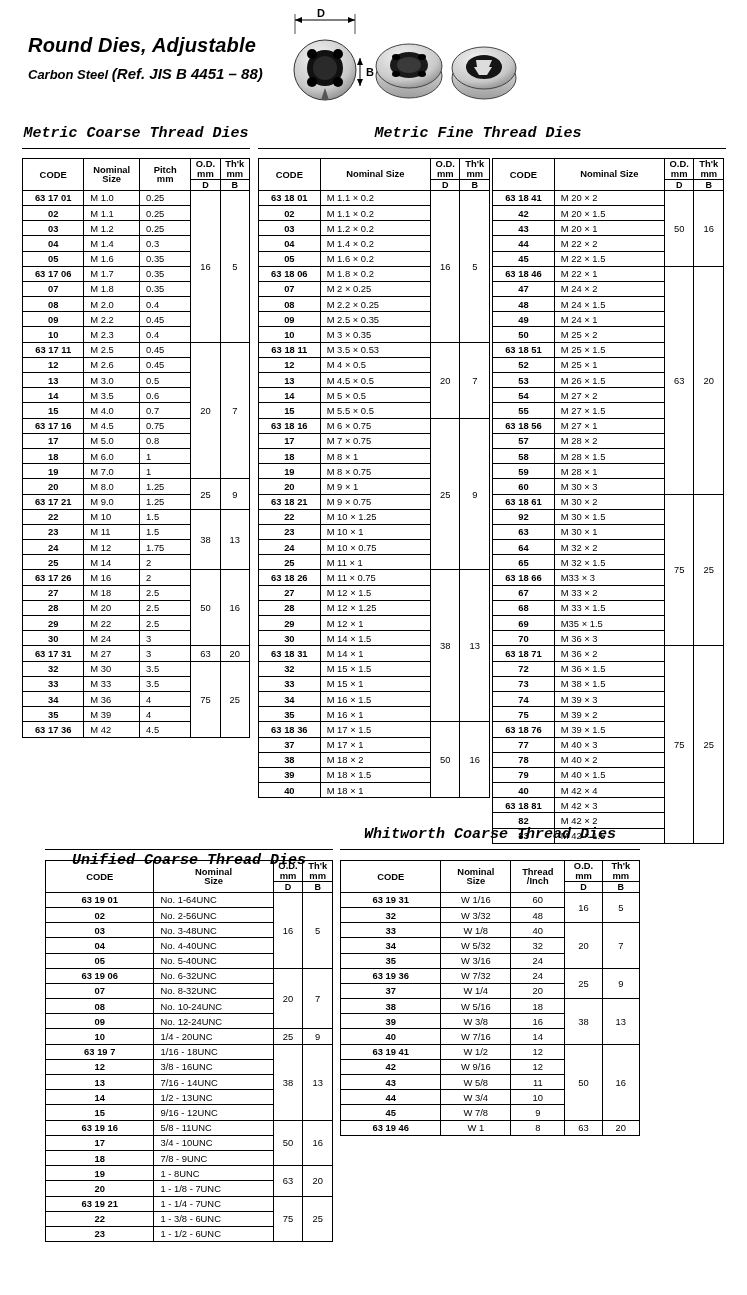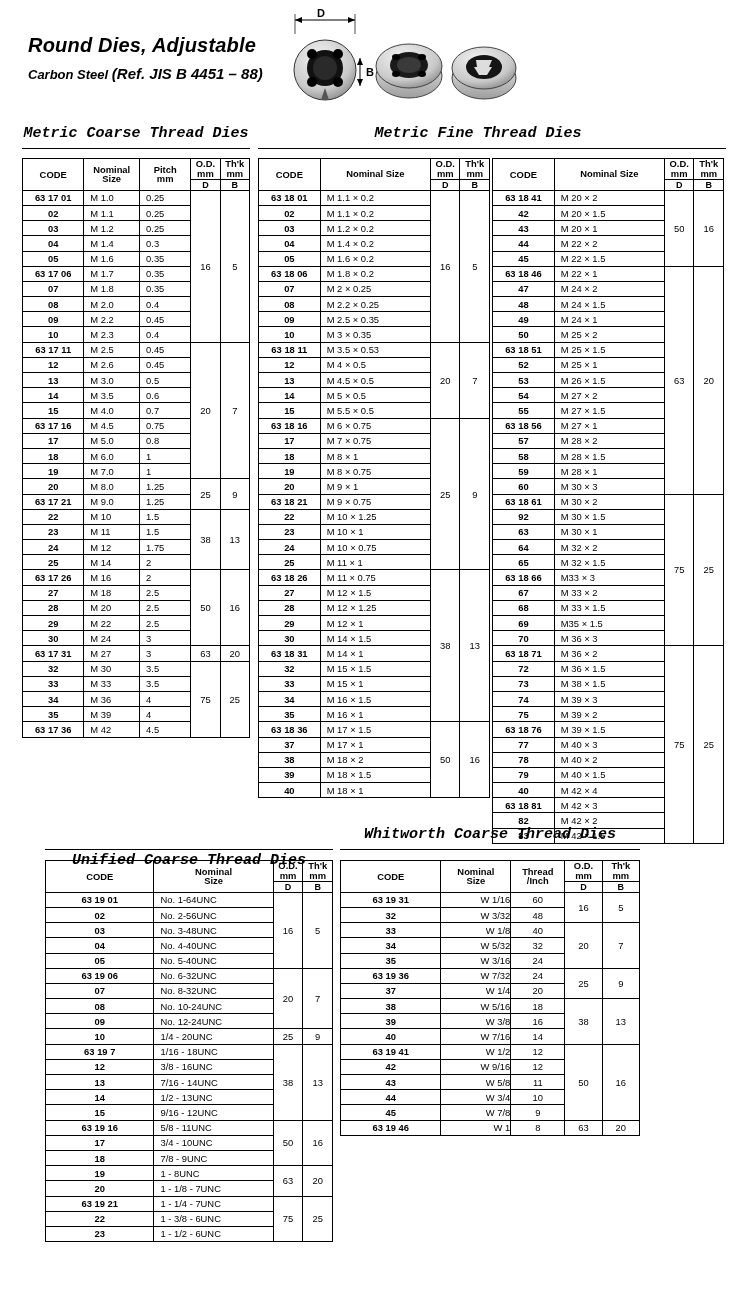--- a/index.html
+++ b/index.html
@@ -22,21 +22,21 @@
 
   
   .sec-title{font-size:15px;font-style:italic;font-weight:bold;text-align:center;font-family:Liberation Mono, monospace;}
   .rule{border-bottom:1.6px solid #000;}
 
   
   table{border-collapse:collapse;font-size:9.4px;}
   table.grid td, table.grid th{border:1px solid #000;padding:0;}
   .code{font-weight:bold;text-align:center;white-space:nowrap;}
   .nom{text-align:left;padding-left:6px !important;white-space:nowrap;}
-  .nomc{text-align:right;white-space:nowrap;}
+  .nomc{text-align:center;white-space:nowrap;}
   .ctr{text-align:center;}
   th{font-weight:bold;text-align:center;font-size:9.4px;}
   .hcell{line-height:1.05;}
   .sub{font-size:9px;}
   .thickright{border-right:1.6px solid #000 !important;}
   .thickleft{border-left:1.6px solid #000 !important;}
   .thicktop{border-top:1.6px solid #000 !important;}
 
   .row td{height:14.2px;}
   .grp td{border-top:1.4px solid #000 !important;}

